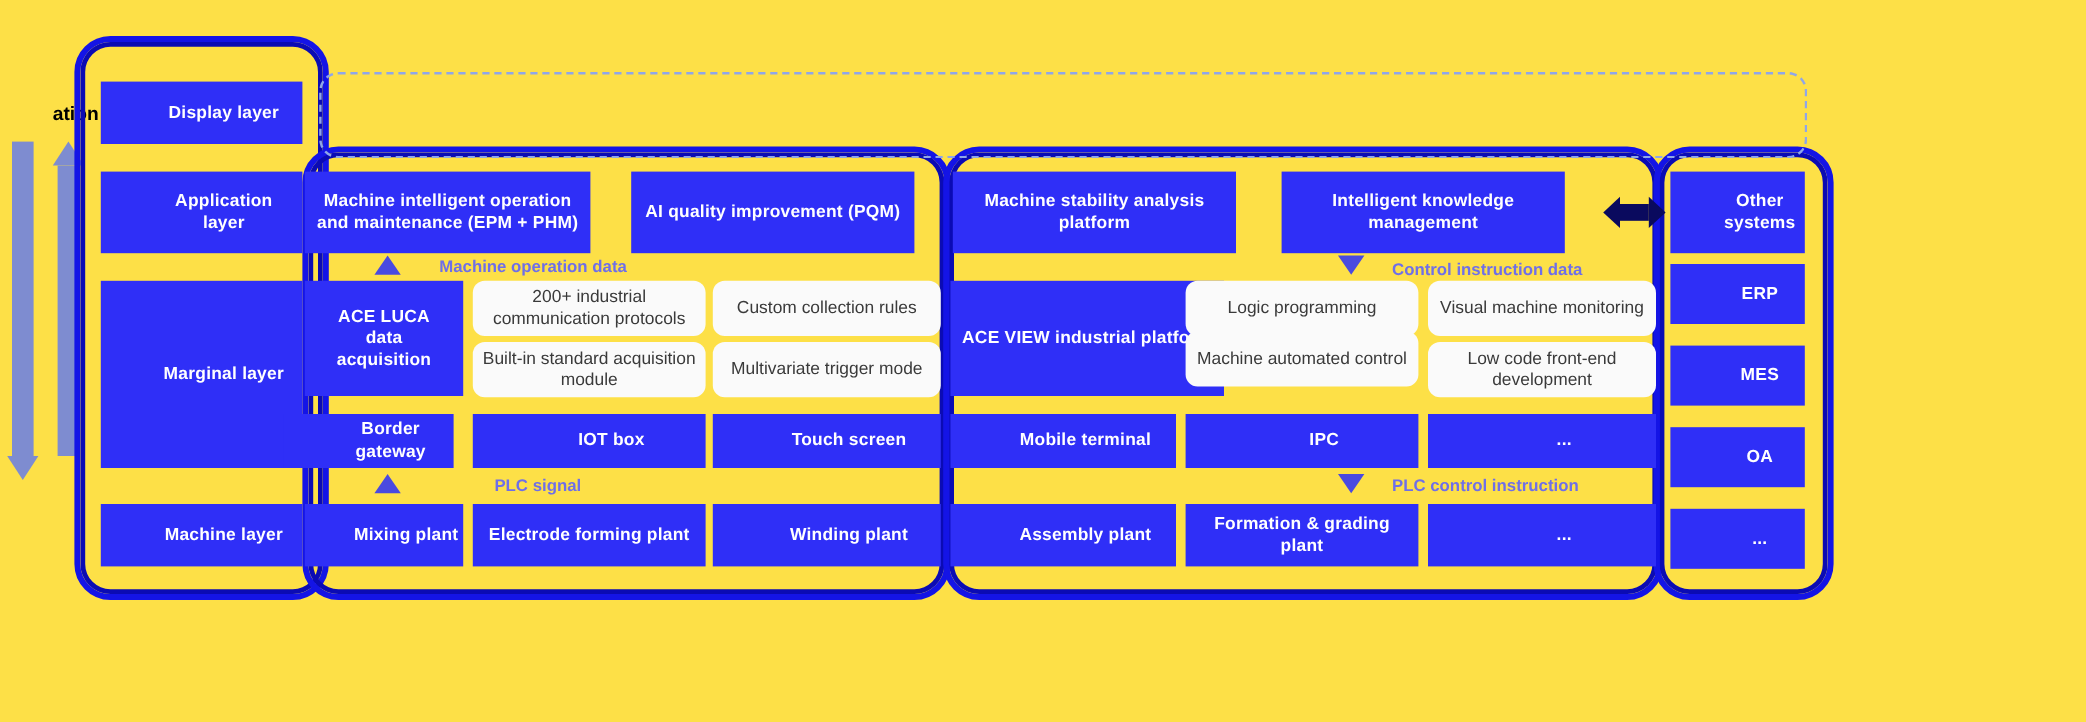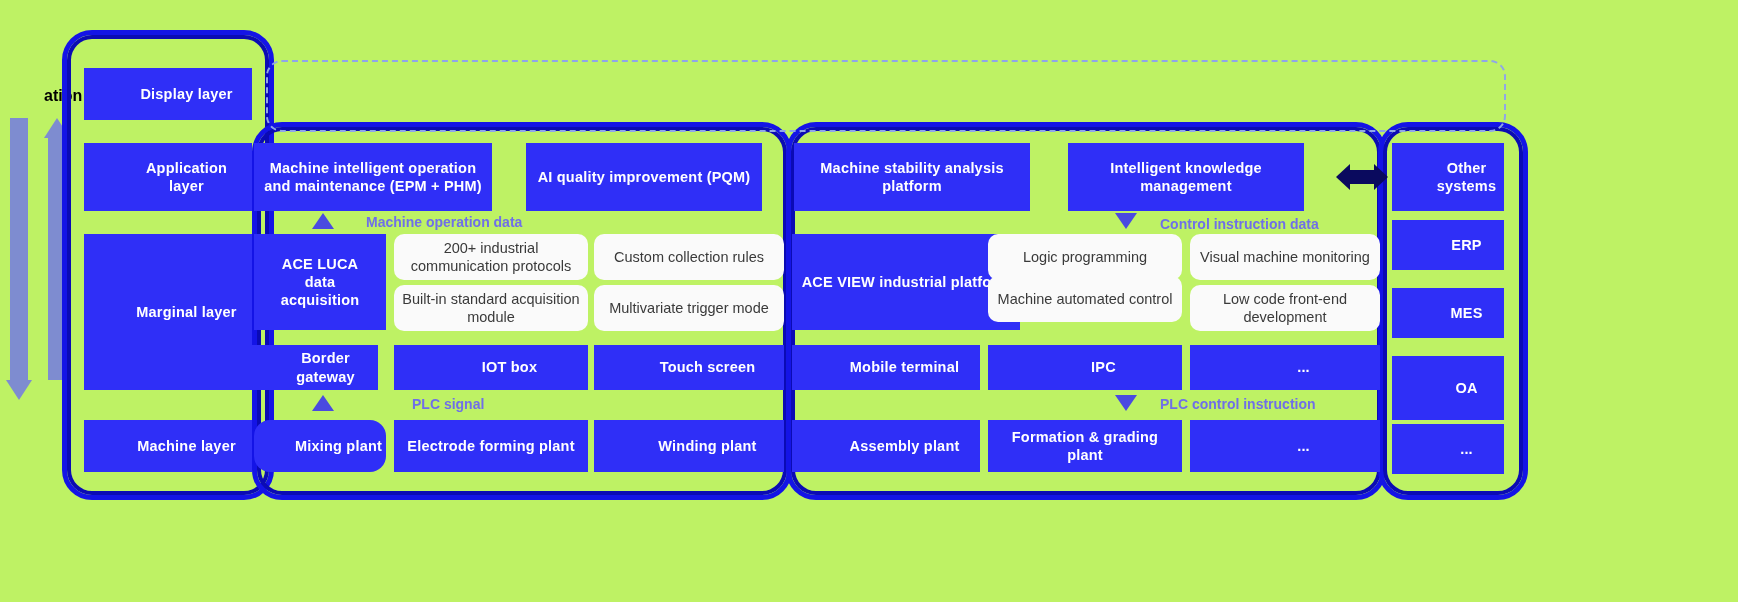--- a/index.html
+++ b/index.html
@@ -1,20 +1,20 @@
 <!DOCTYPE html>
 <html><head>
 <meta charset="utf-8">
 <style>
   html,body{margin:0;padding:0;background:#000;}
   body{width:1738px;height:602px;overflow:hidden;
        font-family:"Liberation Sans","DejaVu Sans",sans-serif;}
 
   
-  #canvas{position:relative;width:1738px;height:602px;background:#bef264;}
+  #canvas{position:relative;width:1738px;height:602px;background:#fde047;}
 
   
   .arrow-col{position:absolute;width:26px;}
   .arrow-shaft{position:absolute;left:4px;width:18px;background:#7E8CD0;}
   .arrow-head{position:absolute;left:0;width:0;height:0;border-left:13px solid transparent;border-right:13px solid transparent;}
   .head-down{border-top:20px solid #7E8CD0;}
   .head-up{border-bottom:20px solid #7E8CD0;}
 
   
   .dashed-band{position:absolute;border:2px dashed #8FA6E8;border-radius:16px;background:transparent;}
@@ -113,31 +113,31 @@
   <div class="cell cell-blue" style="left:1392px;top:220px;width:112px;height:50px;">ERP</div>
   <div class="cell cell-blue" style="left:1392px;top:288px;width:112px;height:50px;">MES</div>
 
   <div class="cell cell-blue" style="left:236px;top:345px;width:142px;height:45px;">Border gateway</div>
   <div class="cell cell-blue" style="left:394px;top:345px;width:194px;height:45px;">IOT box</div>
   <div class="cell cell-blue" style="left:594px;top:345px;width:190px;height:45px;">Touch screen</div>
   <div class="cell cell-blue" style="left:792px;top:345px;width:188px;height:45px;">Mobile terminal</div>
   <div class="cell cell-blue" style="left:988px;top:345px;width:194px;height:45px;">IPC</div>
   <div class="cell cell-blue" style="left:1190px;top:345px;width:190px;height:45px;">...</div>
 
-  <div class="cell cell-blue" style="left:1392px;top:356px;width:112px;height:64px;">OA</div>
+  <div class="cell cell-blue" style="left:1392px;top:356px;width:112px;height:50px;">OA</div>
 
   <div class="flowarrow fa-up" style="left:312px;top:395px;"></div>
   <div class="flowlabel" style="left:412px;top:396px;">PLC signal</div>
 
   <div class="flowarrow fa-down" style="left:1115px;top:395px;"></div>
   <div class="flowlabel" style="left:1160px;top:396px;">PLC control instruction</div>
 
   <div class="cell cell-blue" style="left:84px;top:420px;width:168px;height:52px;">Machine layer</div>
 
-  <div class="cell cell-blue" style="left:254px;top:420px;width:132px;height:52px;border-radius:16px;">Mixing plant</div>
+  <div class="cell cell-blue" style="left:254px;top:420px;width:132px;height:52px;">Mixing plant</div>
   <div class="cell cell-blue" style="left:394px;top:420px;width:194px;height:52px;padding:0 8px;">Electrode forming plant</div>
   <div class="cell cell-blue" style="left:594px;top:420px;width:190px;height:52px;">Winding plant</div>
   <div class="cell cell-blue" style="left:792px;top:420px;width:188px;height:52px;">Assembly plant</div>
   <div class="cell cell-blue" style="left:988px;top:420px;width:194px;height:52px;padding:0 8px;">Formation &amp; grading plant</div>
   <div class="cell cell-blue" style="left:1190px;top:420px;width:190px;height:52px;">...</div>
 
   <div class="cell cell-blue" style="left:1392px;top:424px;width:112px;height:50px;">...</div>
 
 </div>
 

